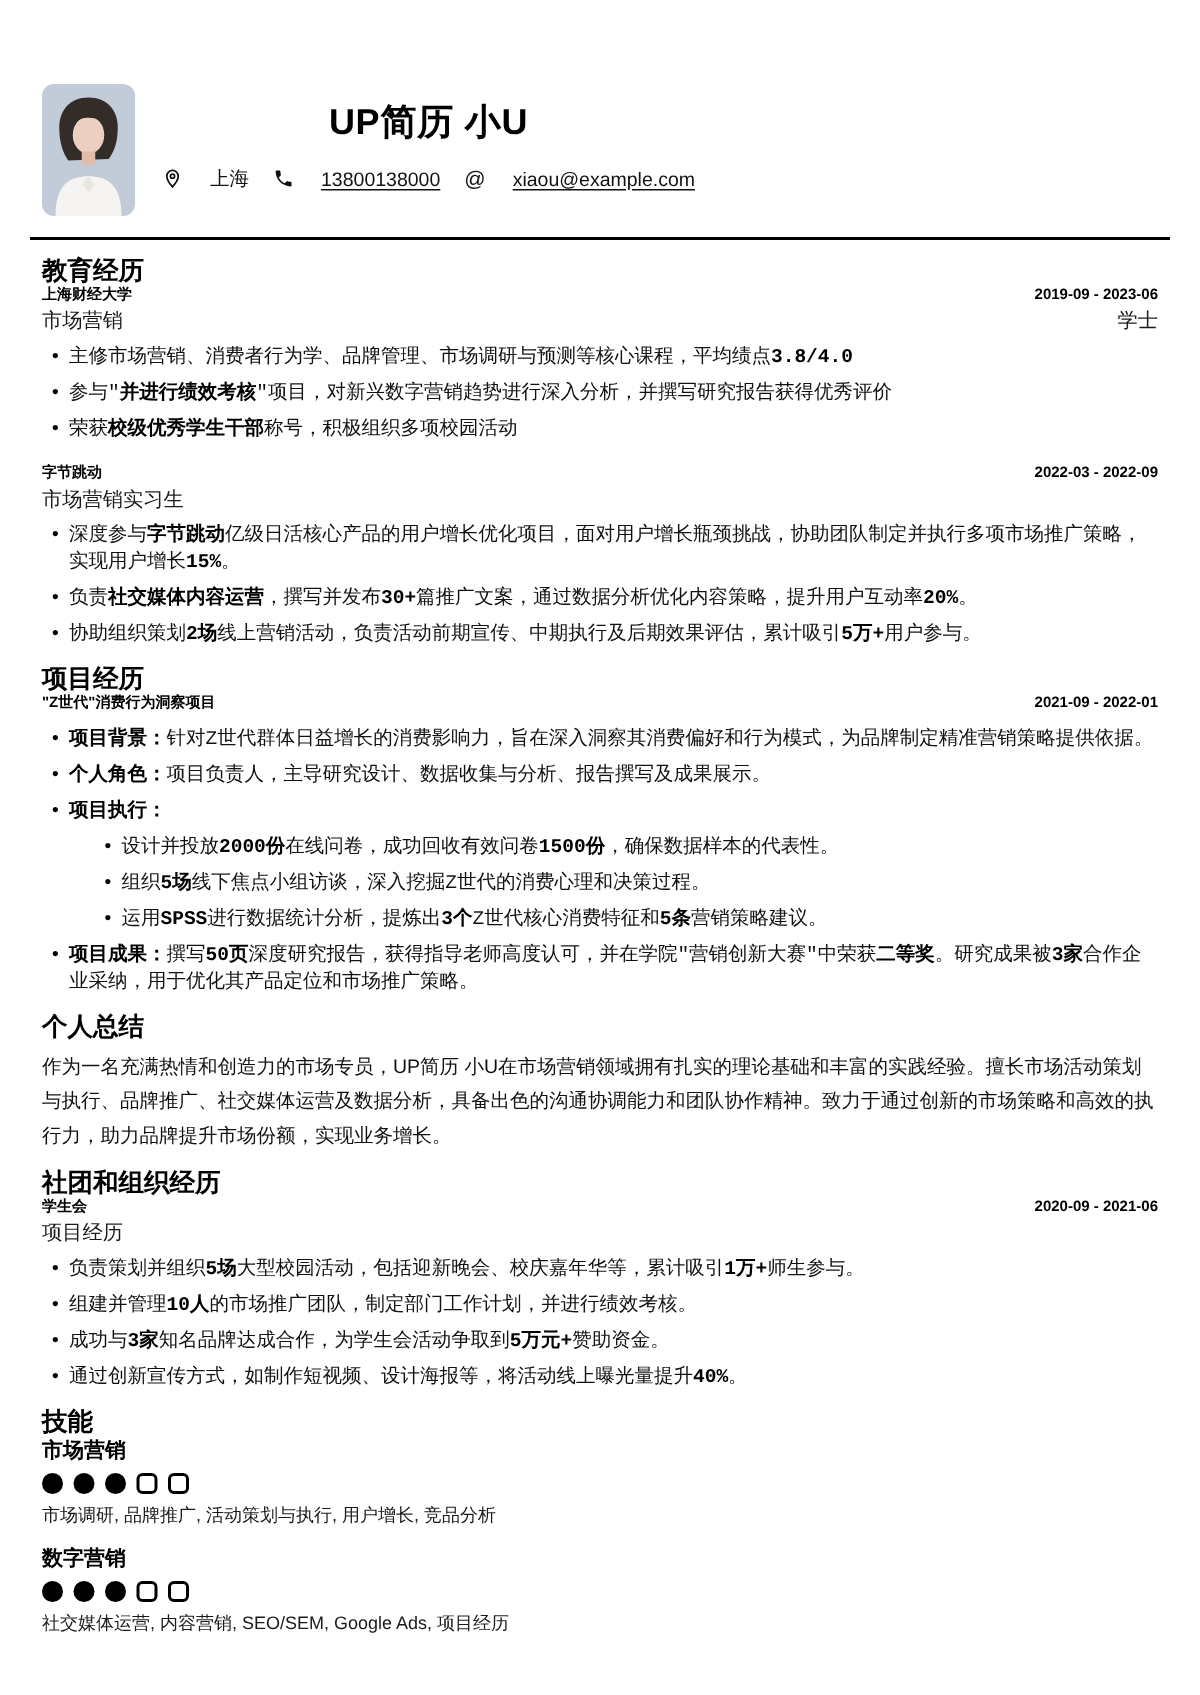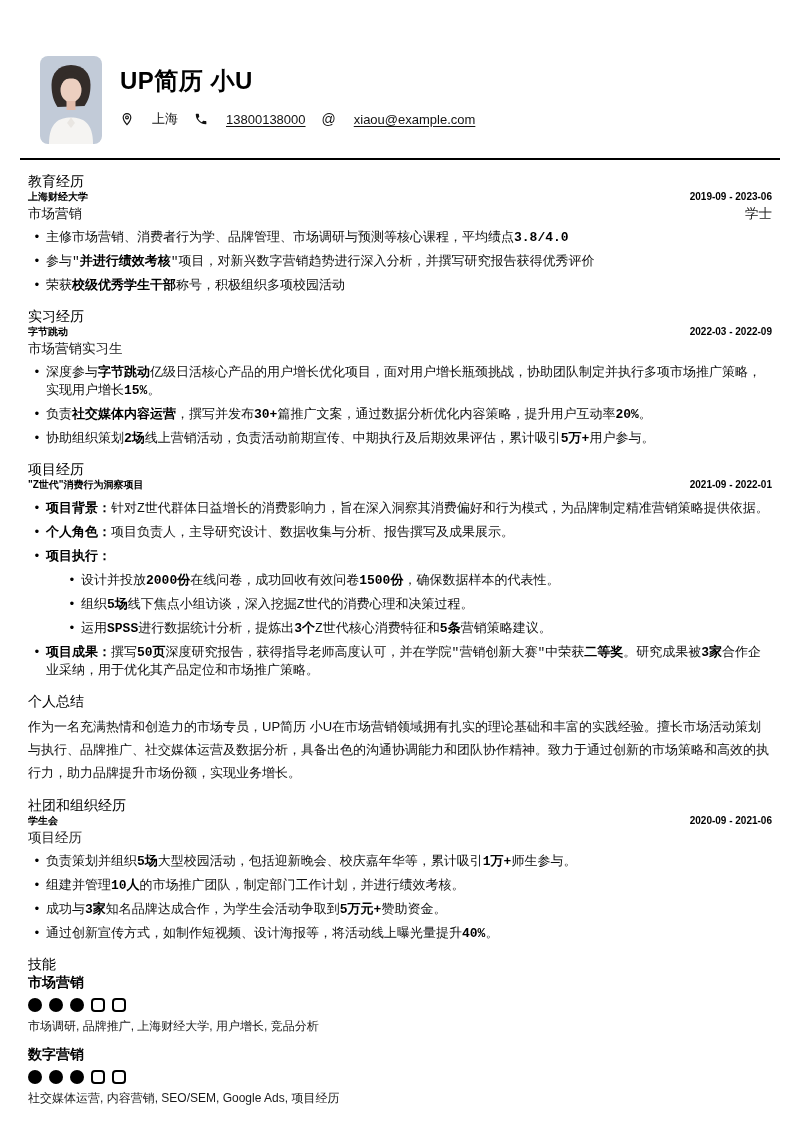--- a/index.html
+++ b/index.html
@@ -3,35 +3,35 @@
 <meta charset="utf-8">
 <title>UP简历</title>
 <style>
   html,body{margin:0;padding:0;background:#ffffff;}
   .page{
     width:800px;height:1130px;overflow:hidden;background:#fff;color:#111;
     font-family:"Liberation Sans","DejaVu Sans",sans-serif;
     -webkit-font-smoothing:antialiased;
   }
   
-  .header{display:flex;gap:18px;padding:56px 40px 0;}
+  .header{display:flex;gap:18px;padding:56px 28px 0;text-align:center;}
   .photo{width:62px;height:88px;border-radius:8px;overflow:hidden;flex:0 0 auto;}
   .photo svg{display:block;width:100%;height:100%;}
   .header-info{padding-top:9px;}
   .name{font-size:24px;font-weight:700;margin:0 0 13px;color:#000;letter-spacing:.5px;}
   .contact-row{display:flex;align-items:center;gap:16px;font-size:13px;color:#111;}
   .contact-item{display:flex;align-items:center;gap:18px;}
   .contact-item svg{width:14px;height:14px;flex:0 0 auto;}
   .contact-link{text-decoration:underline;text-underline-offset:2px;cursor:pointer;}
   .at-glyph{font-size:14px;font-weight:400;line-height:14px;}
   .rule{border:0;border-top:2px solid #000;margin:14px 20px 0;}
   
   .content{padding:0 28px;}
   .section{margin-top:13px;}
-  .section-title{font-size:14px;font-weight:400;line-height:16px;color:#000;}
+  .section-title{font-size:17px;font-weight:700;line-height:16px;color:#000;}
   .entry-header{display:flex;justify-content:space-between;align-items:baseline;font-size:10px;font-weight:700;line-height:16px;color:#000;}
   .entry-sub{display:flex;justify-content:space-between;font-size:13.5px;line-height:17px;color:#1a1a1a;}
   ul.bullets{list-style:none;margin:7px 0 0;padding:0;font-family:Liberation Mono, monospace;}
   .bullets li{position:relative;padding-left:18px;font-size:13px;line-height:18px;margin-bottom:6px;color:#111;}
   .bullets li::before{content:"•";position:absolute;left:5px;top:0;color:#000;}
   .bullets li.l2{margin-left:35px;}
   strong{font-weight:700;color:#000;}
   .summary-text{margin:6px 0 0;font-size:13px;line-height:23px;color:#111;}
   
   .skill{margin-top:12px;}
@@ -96,21 +96,20 @@
           <div>市场营销</div>
           <div>学士</div>
         </div>
         <ul class="bullets">
           <li>主修市场营销、消费者行为学、品牌管理、市场调研与预测等核心课程，平均绩点<strong>3.8/4.0</strong></li>
           <li>参与"<strong>并进行绩效考核</strong>"项目，对新兴数字营销趋势进行深入分析，并撰写研究报告获得优秀评价</li>
           <li>荣获<strong>校级优秀学生干部</strong>称号，积极组织多项校园活动</li>
         </ul>
       </section>
       <section class="section">
-        <div class="section-title">实习经历</div>
         <div class="entry-header">
           <div class="entry-org">字节跳动</div>
           <div class="entry-date">2022-03 - 2022-09</div>
         </div>
         <div class="entry-sub">
           <div>市场营销实习生</div>
           <div></div>
         </div>
         <ul class="bullets">
           <li>深度参与<strong>字节跳动</strong>亿级日活核心产品的用户增长优化项目，面对用户增长瓶颈挑战，协助团队制定并执行多项市场推广策略，实现用户增长<strong>15%</strong>。</li>
@@ -159,21 +158,21 @@
         <div class="section-title">技能</div>
         <div class="skill first">
           <div class="skill-name">市场营销</div>
           <div class="skill-dots">
             <span class="dot filled"></span>
             <span class="dot filled"></span>
             <span class="dot filled"></span>
             <span class="dot empty"></span>
             <span class="dot empty"></span>
           </div>
-          <div class="skill-keywords">市场调研, 品牌推广, 上海财经大学, 用户增长, 竞品分析</div>
+          <div class="skill-keywords">市场调研, 品牌推广, 活动策划与执行, 用户增长, 竞品分析</div>
         </div>
         <div class="skill">
           <div class="skill-name">数字营销</div>
           <div class="skill-dots">
             <span class="dot filled"></span>
             <span class="dot filled"></span>
             <span class="dot filled"></span>
             <span class="dot empty"></span>
             <span class="dot empty"></span>
           </div>

